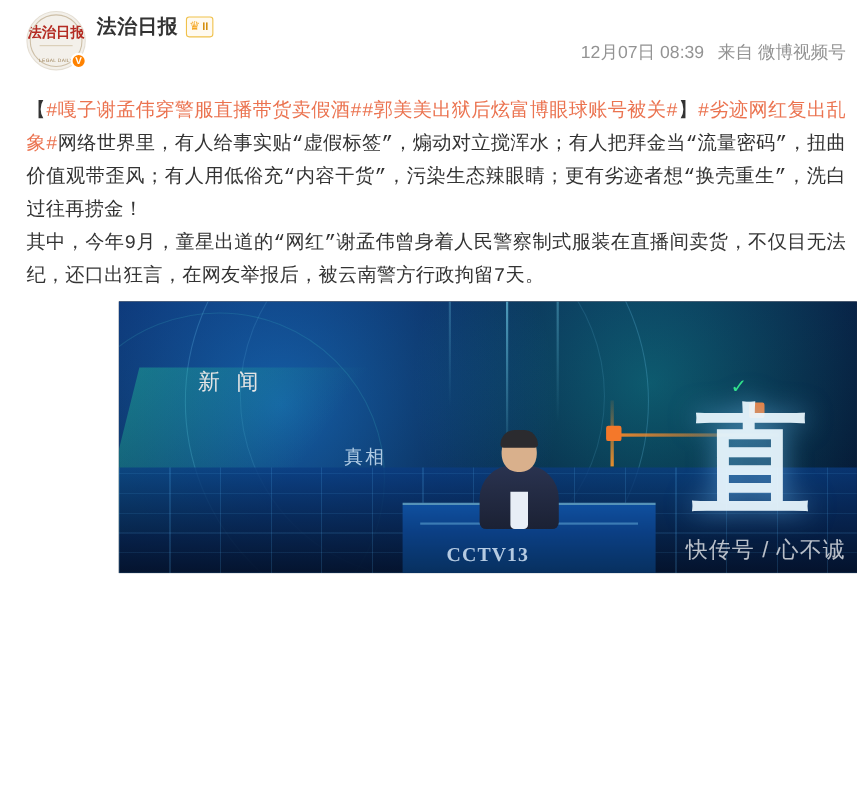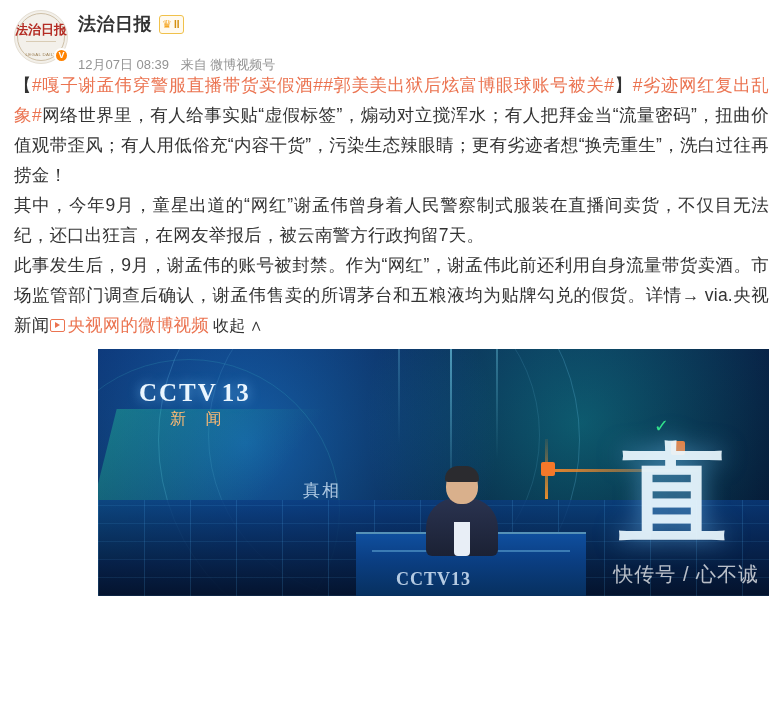--- a/index.html
+++ b/index.html
@@ -13,21 +13,21 @@
     overflow: hidden;
     font-family: "Liberation Sans", "DejaVu Sans", sans-serif;
     color: #333333;
   }
   .post {
     width: 783px;
     height: 632px;
     position: relative;
     background: #fff;
     box-sizing: border-box;
-    padding: 10px 14px 0 14px;
+    padding: 10px 14px 0 24px;
   }
   
   .header {
     display: flex;
     align-items: flex-start;
     height: 58px;
   }
   .avatar-wrap {
     position: relative;
     width: 54px;
@@ -130,37 +130,38 @@
     color: #f5a623;
     font-size: 11px;
     margin-right: 2px;
   }
   .crown-badge .lvl {
     color: #d4900f;
     font-weight: bold;
     font-size: 10px;
   }
   .sub-row {
-    margin-top: 20px;
-    font-size: 13px;
+    margin-top: 4px;
+    font-size: 16px;
     color: #939393;
     line-height: 18px;
+    text-align: right;
   }
   .sub-row .src {
     color: #939393;
   }
   
   .content {
     font-size: 17.5px;
     line-height: 30px;
     color: #333333;
     letter-spacing: 0.2px;
     text-align: justify;
-    margin-top: 2px;
-    font-family: Liberation Sans, sans-serif;
+    margin-top: 18px;
+    font-family: Liberation Mono, monospace;
   }
   .content p {
     margin: 0;
   }
   .topic {
     color: #eb7350;
   }
   .link {
     color: #eb7350;
   }
@@ -277,24 +278,24 @@
     text-shadow: 0 0 12px rgba(120,200,255,0.7);
   }
   .cctv-logo .num {
     font-size: 25px;
     margin-left: 4px;
   }
   .cctv-sub {
     position: absolute;
     left: 72px;
     top: 60px;
-    color: #fdba74;
-    font-size: 16px;
+    color: #e5e5e5;
+    font-size: 20px;
     letter-spacing: 5px;
-    font-family: Liberation Mono, monospace;
+    font-family: Liberation Serif, serif;
   }
   .big-zhi {
     position: absolute;
     right: 38px;
     top: 92px;
     font-size: 108px;
     line-height: 108px;
     color: rgba(235,248,255,0.92);
     font-family: "Liberation Serif", "DejaVu Serif", serif;
     font-weight: bold;
@@ -409,21 +410,20 @@
         <span>12月07日 08:39</span>
         <span style="margin-left:8px;">来自</span>
         <span class="src">微博视频号</span>
       </div>
     </div>
   </div>
 
   <div class="content">
     <p><span>【</span><span class="topic">#嘎子谢孟伟穿警服直播带货卖假酒#</span><span class="topic">#郭美美出狱后炫富博眼球账号被关#</span><span>】</span><span class="topic">#劣迹网红复出乱象#</span><span>网络世界里，有人给事实贴“虚假标签”，煽动对立搅浑水；有人把拜金当“流量密码”，扭曲价值观带歪风；有人用低俗充“内容干货”，污染生态辣眼睛；更有劣迹者想“换壳重生”，洗白过往再捞金！</span></p>
     <p>其中，今年9月，童星出道的“网红”谢孟伟曾身着人民警察制式服装在直播间卖货，不仅目无法纪，还口出狂言，在网友举报后，被云南警方行政拘留7天。</p>
-    <p><span>此事发生后，9月，谢孟伟的账号被封禁。作为“网红”，谢孟伟此前还利用自身流量带货卖酒。市场监管部门调查后确认，谢孟伟售卖的所谓茅台和五粮液均为贴牌勾兑的假货。详情→ via.央视新闻</span><span class="video-icon"></span><span class="link">央视网的微博视频</span><span class="collapse">收起</span><span class="collapse">∧</span></p>
   </div>
 
   <div class="video">
     <div class="vbg"></div>
     <div class="arc a1"></div>
     <div class="arc a2"></div>
     <div class="arc a3"></div>
     <div class="green-stream"></div>
     <div class="beam b1"></div>
     <div class="beam b2"></div>
@@ -432,21 +432,20 @@
     <div class="orange-path"></div>
     <div class="node n1"></div>
     <div class="node n2"></div>
     <div class="node-green">✓</div>
     <div class="grid-floor"></div>
     <div class="desk"></div>
     <div class="anchor-body"></div>
     <div class="anchor-shirt"></div>
     <div class="anchor-head"></div>
     <div class="anchor-hair"></div>
-    <div class="cctv-logo"><span>CCTV</span><span class="num">13</span></div>
     <div class="cctv-sub">新 闻</div>
     <div class="small-zhen">真相</div>
     <div class="big-zhi">直</div>
     <div class="cctv-bottom">CCTV13</div>
     <div class="watermark">快传号 / 心不诚</div>
   </div>
 
 </div>
 
 </body></html>

